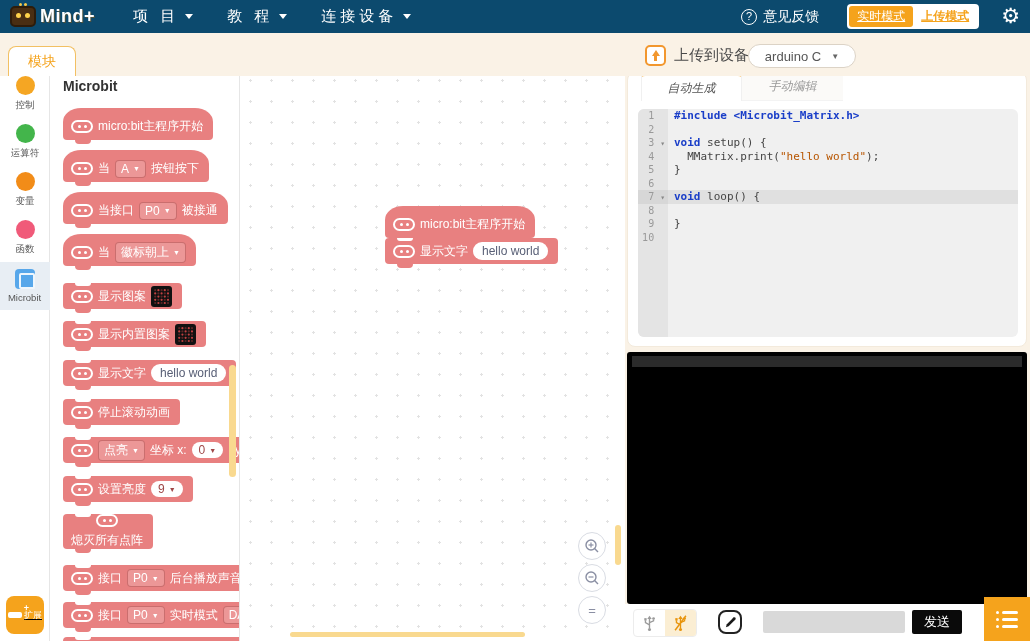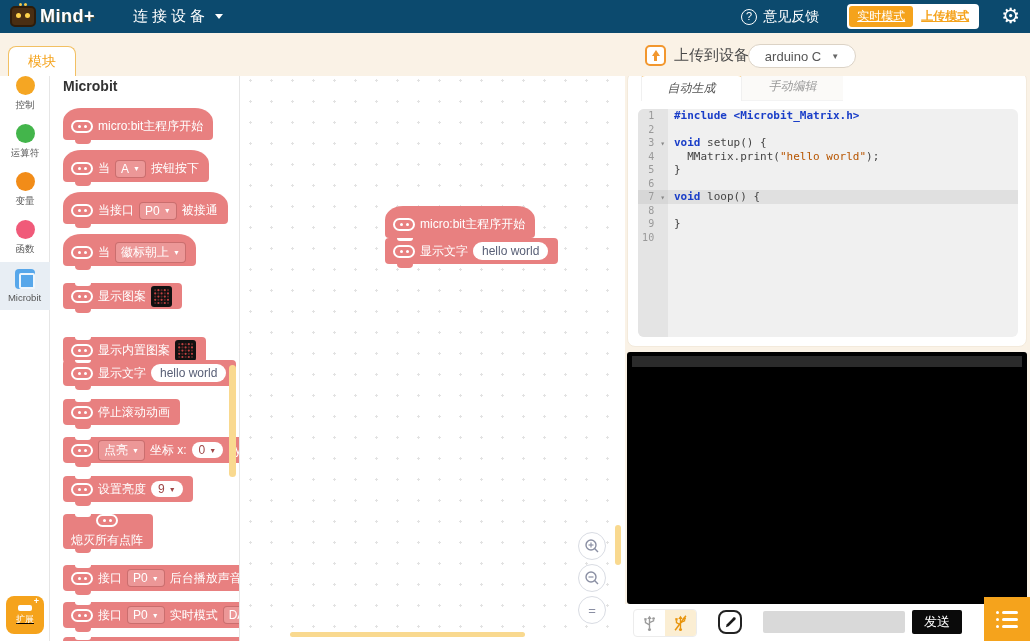--- a/index.html
+++ b/index.html
@@ -54,21 +54,21 @@
   .catbar { position:absolute; left:0; top:0; width:50px; height:571px; background:#fff; border-right:1px solid #E6E6E6; }
   .cat-item { width:50px; height:48px; display:flex; flex-direction:column; align-items:center; justify-content:center;
               gap:3px; cursor:pointer; }
   .cat-item.selected { background:#E8EEF4; }
   .cat-dot { width:19px; height:19px; border-radius:50%; }
   .cat-label { font-size:10px; color:#555; white-space:nowrap; transform:scale(.95); }
   .chip-icon { width:20px; height:20px; background:#57A7EA; border-radius:4px; position:relative; }
   .chip-icon::before { content:""; position:absolute; left:4px; top:4px; width:12px; height:12px;
                        border:2px solid rgba(255,255,255,.9); border-radius:2px; }
   .ext-btn { position:absolute; left:6px; bottom:7px; width:38px; height:38px; background:#F5A31C; border-radius:8px;
-             display:flex; flex-direction:column; align-items:center; justify-content:center; gap:2px; cursor:pointer;text-decoration:underline; }
+             display:flex; align-items:center; justify-content:center; gap:2px; cursor:pointer;text-decoration:underline; }
   .ext-ico { width:14px; height:6px; background:#fff; border-radius:2px; position:relative; }
   .ext-ico::before { content:"+"; position:absolute; right:-7px; top:-9px; color:#fff; font-size:9px; font-weight:bold; }
   .ext-label { color:#fff; font-size:9px; }
 
   
   .palette { position:absolute; left:50px; top:0; width:190px; height:571px; background:#fff;
              border-right:1px solid #E6E6E6; overflow:hidden; }
   .palette-title { position:absolute; left:13px; top:8px; font-size:14px; font-weight:bold; color:#333; }
   .pal-vscroll { position:absolute; right:3px; top:295px; width:7px; height:112px; background:#F9D98F; border-radius:4px; z-index:5; }
 
@@ -143,20 +143,28 @@
 </style>
 </head>
 <body>
 
 <div id="app">
 
   <div class="topbar">
     <div class="logo">
       <span class="logo-bot"></span>
       <span class="logo-text">Mind+</span>
+    </div>
+    <div class="menu-item">
+      <span>项 目</span>
+      <span class="caret-down"></span>
+    </div>
+    <div class="menu-item">
+      <span>教 程</span>
+      <span class="caret-down"></span>
     </div>
     <div class="menu-item">
       <span>连接设备</span>
       <span class="caret-down"></span>
     </div>
     <div class="topbar-spacer"></div>
     <div class="feedback">
       <span class="q-icon">?</span>
       <span>意见反馈</span>
     </div>
@@ -283,21 +291,21 @@
               <circle cx="10.600000000000001" cy="13.8" r="1.1" fill="#C04040"></circle>
               <circle cx="13.8" cy="13.8" r="1.1" fill="#5A2525"></circle>
               <circle cx="17" cy="13.8" r="1.1" fill="#C04040"></circle>
               <circle cx="4.2" cy="17" r="1.1" fill="#5A2525"></circle>
               <circle cx="7.4" cy="17" r="1.1" fill="#C04040"></circle>
               <circle cx="10.600000000000001" cy="17" r="1.1" fill="#5A2525"></circle>
               <circle cx="13.8" cy="17" r="1.1" fill="#C04040"></circle>
               <circle cx="17" cy="17" r="1.1" fill="#5A2525"></circle>
             </svg></span>
         </div>
-        <div class="blk stack" style="top: 251px; left: 13px; margin-top: 16px;">
+        <div class="blk stack" style="top: 251px; left: 13px;">
           <span class="robot">
             <i></i>
             <i></i>
           </span>
           <span>显示内置图案</span>
           <span class="ledmat"><svg width="21" height="21" viewBox="0 0 21 21">
               <rect width="21" height="21" rx="3" fill="#111"></rect>
               <circle cx="4.2" cy="4.2" r="1.1" fill="#5A2525"></circle>
               <circle cx="7.4" cy="4.2" r="1.1" fill="#C04040"></circle>
               <circle cx="10.600000000000001" cy="4.2" r="1.1" fill="#5A2525"></circle>

